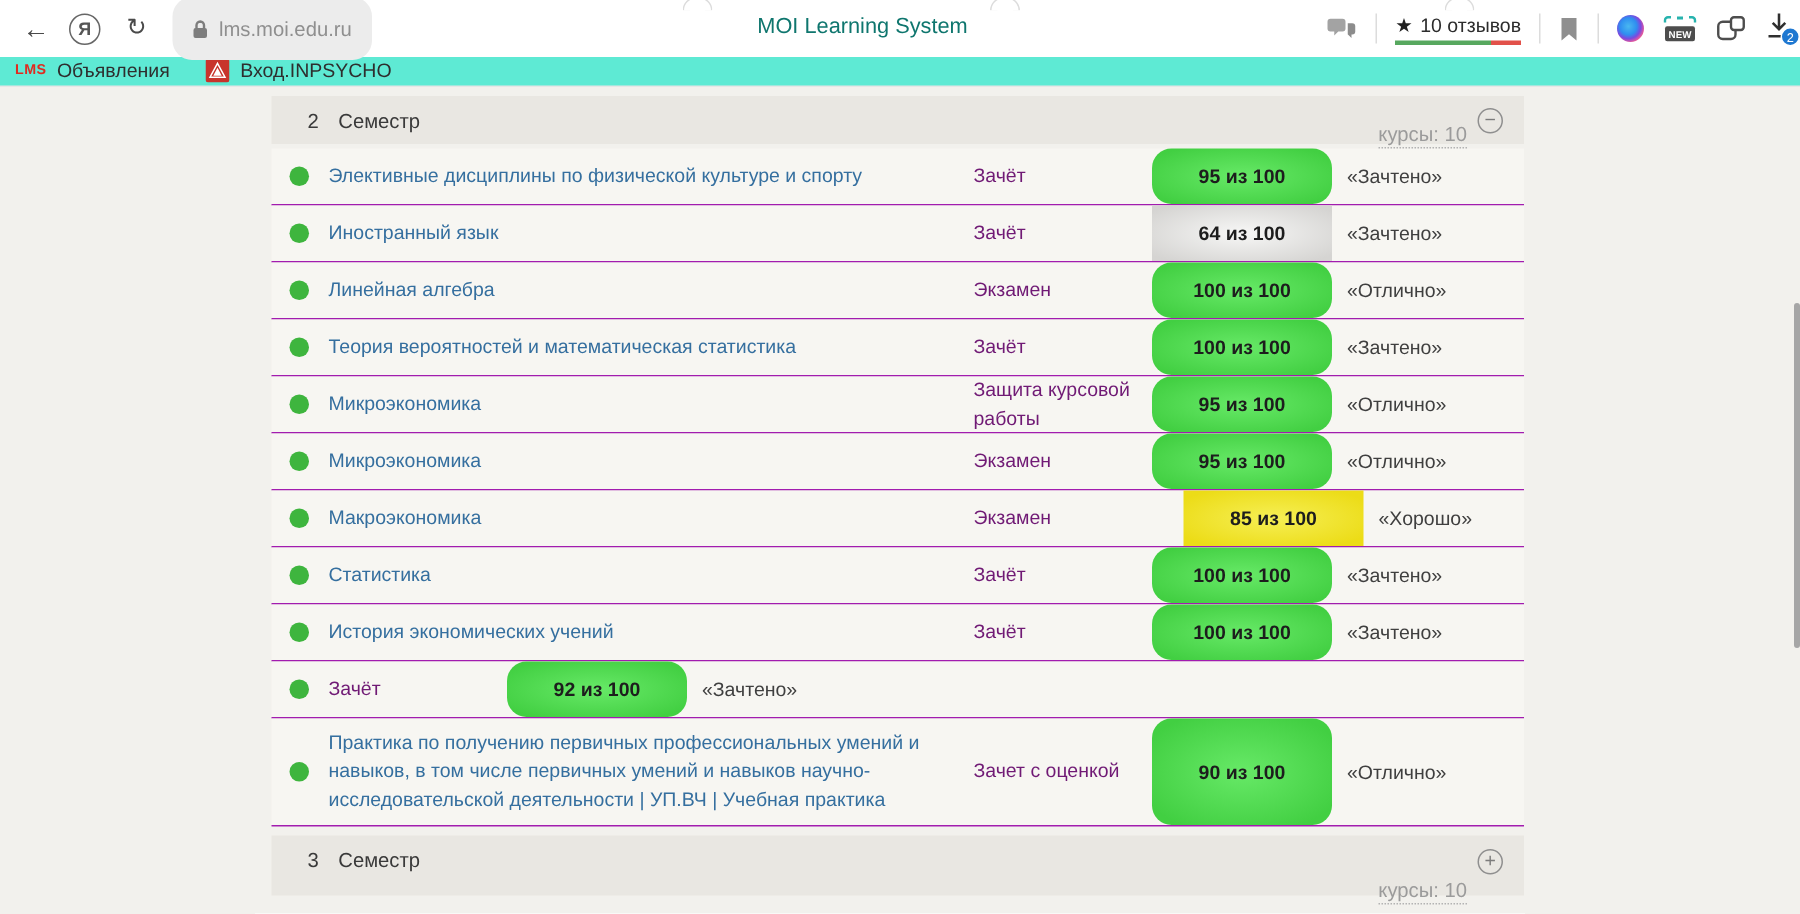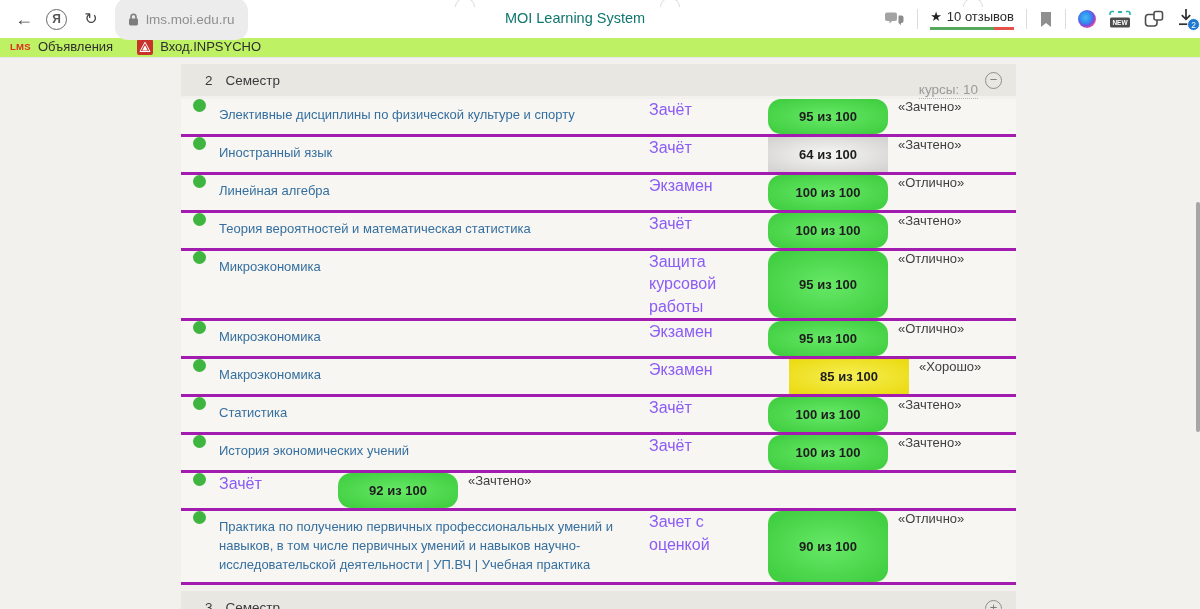--- a/index.html
+++ b/index.html
@@ -21,39 +21,39 @@
   .reviews { display:flex; flex-direction:column; align-items:center; cursor:pointer; }
   .reviews-line1 { display:flex; align-items:center; gap:5px; font-size:13px; color:#2c2c2c; }
   .reviews-star { font-size:13px; color:#222; }
   .reviews-bar { margin-top:3px; width:100%; height:3px; background:linear-gradient(to right, var(--review_green) 0 76%, var(--review_red) 76% 100%); }
   .ext-circle { width:18px; height:18px; border-radius:50%;
     background:radial-gradient(circle at 42% 42%, #49b8f0 0%, #2f8ef0 38%, #7a4ae0 56%, #e3589e 72%, #f8a13f 88%, #f6c443 100%); cursor:pointer; }
   .dl-wrap { position:relative; width:22px; height:24px; cursor:pointer; }
   .dl-badge { position:absolute; right:-2px; bottom:0; width:13px; height:13px; border-radius:50%; background:var(--badge_blue); color:#fff; font-size:8.5px; display:flex; align-items:center; justify-content:center; border:1.5px solid #fff; }
 
   
-  .bookmarks { height:20px; background:#bef264; border-bottom:1px solid #e6e6e6; display:flex; align-items:center; gap:8px; padding:0 0 2px 10px; }
+  .bookmarks { height:20px; background:#5eead4; border-bottom:1px solid #e6e6e6; display:flex; align-items:center; gap:8px; padding:0 0 2px 10px; }
   .bm-item { display:flex; align-items:center; gap:7px; cursor:pointer; }
   .bm-label { font-size:13px; color:#2e2e2e; }
   .lms-fav { color:var(--lms_red); font-size:9.5px; font-weight:bold; letter-spacing:.3px; }
   .bm-gap { width:8px; }
 
   
   .content { position:relative; height:551px; background:#f2f1ed; overflow:hidden; padding:6px 0 0 181px; }
   .gradebook { width:835px; }
   .sem-header { height:32px; background:#e9e7e2; display:flex; align-items:center; padding:0 14px 0 24px; color:#3a3a3a; font-size:13.5px; }
   .sem-header.next { height:40px; align-items:flex-start; padding-top:9px; margin-top:6px; }
   .sem-num { margin-right:13px; }
   .courses-link { margin-left:auto; color:#9b9b9b; font-size:13.5px; border-bottom:1px dotted #b3b3b3; padding-bottom:1px; cursor:pointer; text-decoration:none;margin-top:20px; }
   .toggle-circle { width:17px; height:17px; border:1.5px solid #8f8f8f; border-radius:50%; color:#7c7c7c; font-size:13px; line-height:14px; display:flex; align-items:center; justify-content:center; margin-left:7px; cursor:pointer; }
   #course-rows { margin-top:3px; }
-  .row { display:flex; align-items:flex-start; min-height:38px; background:#f7f6f2; border-bottom:3px solid #a21caf; padding-left:12px; }
+  .row { display:flex; align-items:center; min-height:38px; background:#f7f6f2; border-bottom:1px solid #a21caf; padding-left:12px; }
   .dot { flex:0 0 13px; width:13px; height:13px; border-radius:50%; background:var(--dot_green); margin-right:13px; }
   .course-name { flex:0 0 430px; width:430px; color:var(--link_blue); font-size:13px; line-height:1.45; text-decoration:none; cursor:pointer; padding:7px 0; }
-  .exam { flex:0 0 119px; width:119px; color:#8b5cf6; font-size:16px; line-height:1.4; padding-right:8px; }
+  .exam { flex:0 0 119px; width:119px; color:#701a75; font-size:13px; line-height:1.4; padding-right:8px; }
   .score { flex:0 0 120px; width:120px; align-self:stretch; display:flex; align-items:center; justify-content:center; font-size:13px; font-weight:700; color:#1d1d1d; }
   .score.green { background:radial-gradient(ellipse at center, var(--green_light) 0%, var(--green) 85%);border-radius:13px; }
   .score.yellow { background:radial-gradient(ellipse at center, var(--yellow_light) 0%, var(--yellow) 85%);margin-left:21px; }
   .score.gray { background:radial-gradient(ellipse at center, var(--gray_light) 0%, var(--gray) 90%); }
   .grade { flex:1; color:#3f3f3f; font-size:13px; padding-left:10px; }
 
   .scroll-thumb { position:absolute; right:0; top:202px; width:4px; height:230px; background:#a6a6a6; border-radius:2px; cursor:pointer; }
 </style>
 </head>
 <body>

